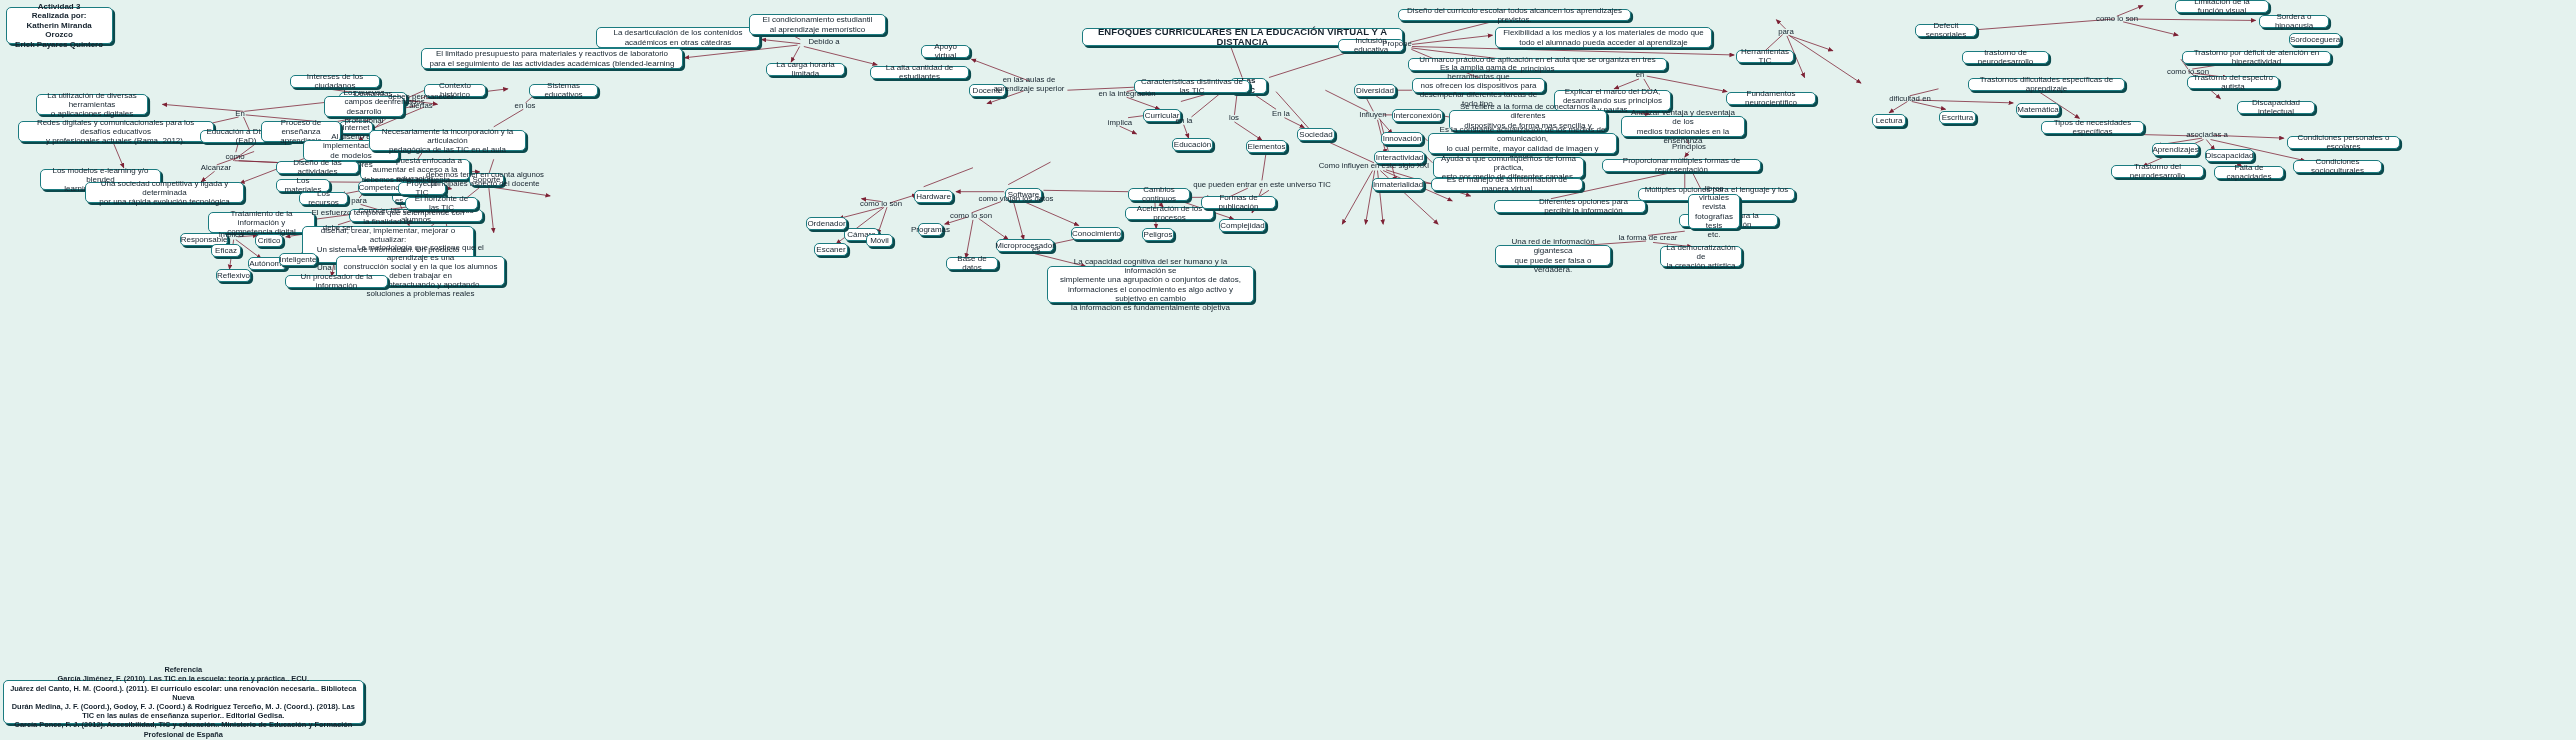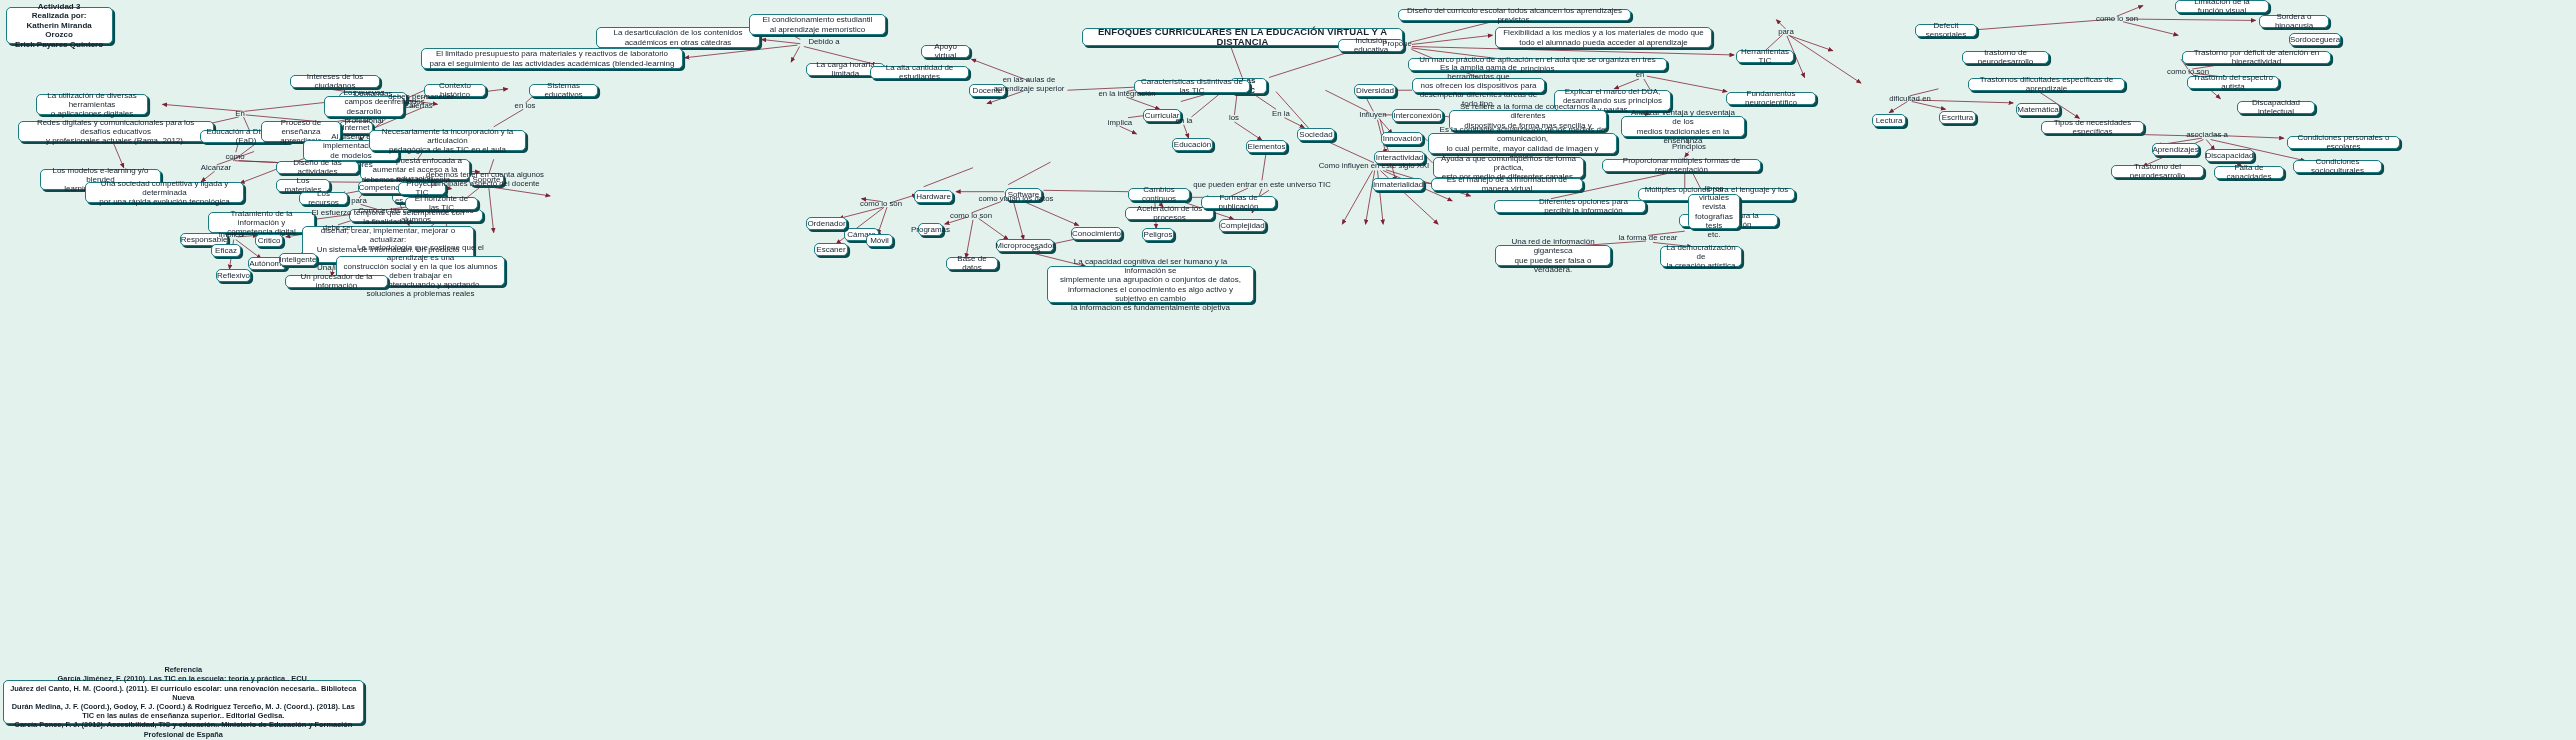--- a/index.html
+++ b/index.html
@@ -234,21 +234,21 @@
 Realizada por:
 Katherin Miranda Orozco
 Erick Payares Quintero</div>
       <div class="node title" style="left: 1082px; top: 27.5px; width: 321px; height: 18.3px;">ENFOQUES CURRICULARES EN LA EDUCACIÓN VIRTUAL Y A DISTANCIA</div>
       <div class="node" style="left: 596px; top: 27px; width: 164px; height: 21px;">La desarticulación de los contenidos
 académicos en otras cátedras</div>
       <div class="node" style="left: 749px; top: 14px; width: 137px; height: 21px;">El condicionamiento estudiantil
 al aprendizaje memorístico</div>
       <div class="node" style="left: 421px; top: 48px; width: 262px; height: 21px;">El limitado presupuesto para materiales y reactivos de laboratorio
 para el seguimiento de las actividades académicas (blended-learning</div>
-      <div class="node" style="left: 766px; top: 63px; width: 79px; height: 12.7px; margin-left: 40px;">La carga horaria limitada</div>
+      <div class="node" style="left: 766px; top: 63px; width: 79px; height: 12.7px;">La carga horaria limitada</div>
       <div class="node" style="left: 870px; top: 66px; width: 99px; height: 12.7px;">La alta cantidad de estudiantes</div>
       <div class="node" style="left: 921px; top: 45px; width: 49px; height: 12.7px;">Apoyo virtual</div>
       <div class="node" style="left: 969px; top: 84px; width: 37px; height: 12.7px;">Docente</div>
       <div class="node hdr" style="left: 1230px; top: 78px; width: 37px; height: 15.5px;">Las TIC</div>
       <div class="node" style="left: 1134px; top: 80px; width: 116px; height: 12.7px;">Características distintivas de las TIC</div>
       <div class="node" style="left: 1338px; top: 39px; width: 66px; height: 12.7px;">Inclusión educativa</div>
       <div class="node" style="left: 1398px; top: 8.5px; width: 233px; height: 12.7px;">Diseño del currículo escolar todos alcancen los aprendizajes previstos.</div>
       <div class="node" style="left: 1495px; top: 27px; width: 217px; height: 21px;">Flexibilidad a los medios y a los materiales de modo que
 todo el alumnado pueda acceder al aprendizaje</div>
       <div class="node" style="left: 1408px; top: 58px; width: 259px; height: 12.7px;">Un marco práctico de aplicación en el aula que se organiza en tres principios</div>

